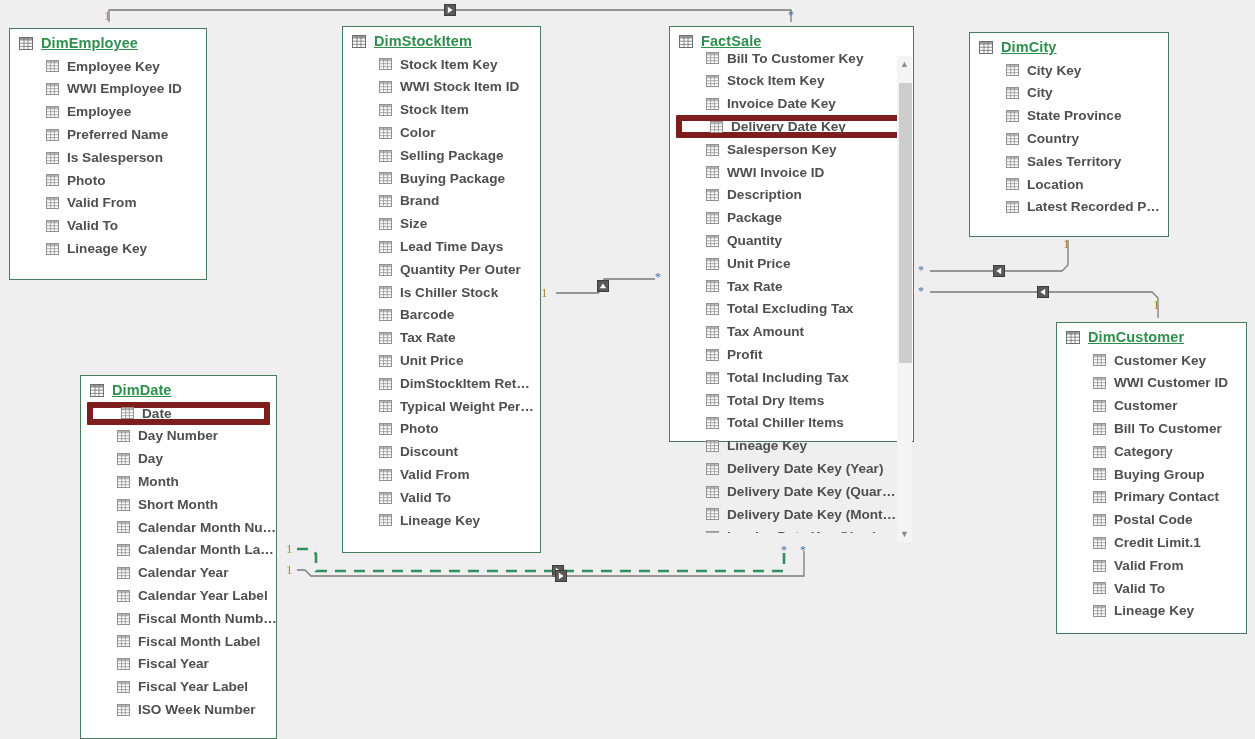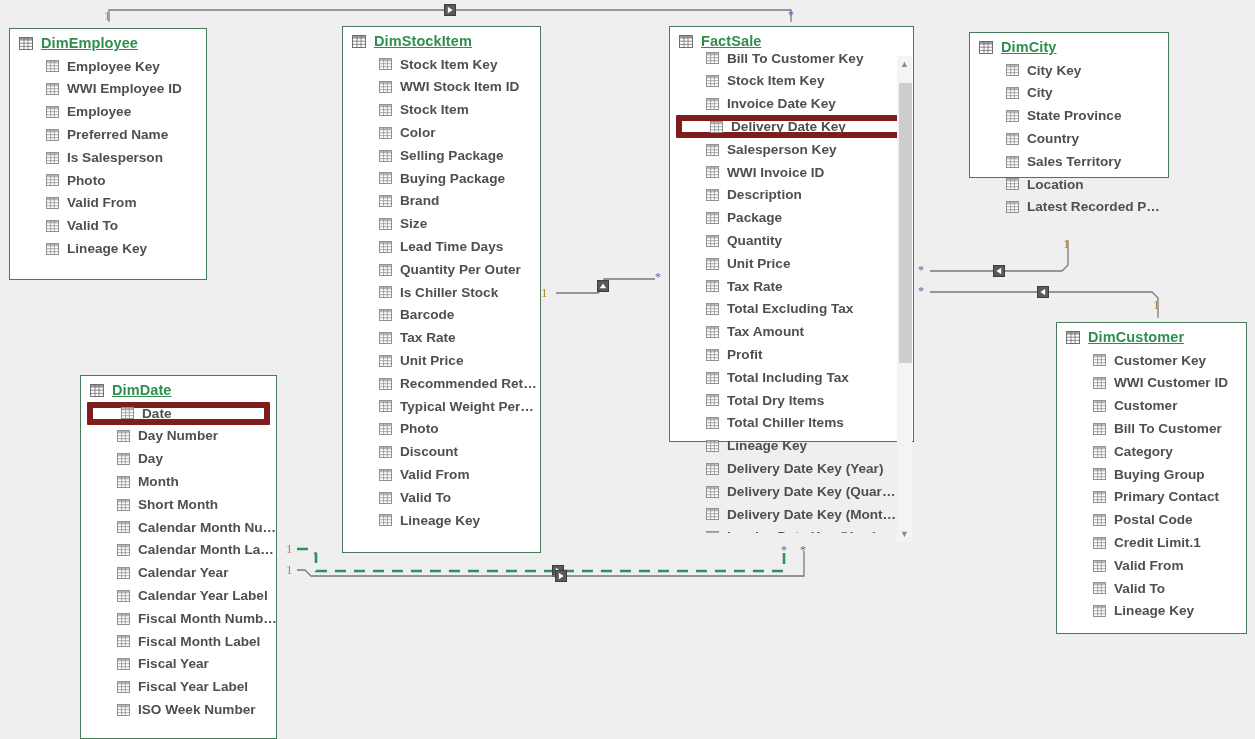--- a/index.html
+++ b/index.html
@@ -449,21 +449,21 @@
             <span class="gicon">
     <svg width="13" height="12" viewBox="0 0 14 13">
       <rect x="0.5" y="0.5" width="13" height="12" fill="#fff" stroke="#8a8a8a" stroke-width="1"></rect>
       <rect x="1" y="1" width="12" height="2.6" fill="#b6b6b6"></rect>
       <line x1="1" y1="6.2" x2="13" y2="6.2" stroke="#8a8a8a" stroke-width="0.8"></line>
       <line x1="1" y1="9.4" x2="13" y2="9.4" stroke="#8a8a8a" stroke-width="0.8"></line>
       <line x1="5" y1="1" x2="5" y2="12.5" stroke="#8a8a8a" stroke-width="0.8"></line>
       <line x1="9" y1="1" x2="9" y2="12.5" stroke="#8a8a8a" stroke-width="0.8"></line>
     </svg>
             </span>
-            <span class="fld-label">Recommended Ret…</span>
+            <span class="fld-label">DimStockItem Ret…</span>
           </div>
           <div class="fld">
             <span class="gicon">
     <svg width="13" height="12" viewBox="0 0 14 13">
       <rect x="0.5" y="0.5" width="13" height="12" fill="#fff" stroke="#8a8a8a" stroke-width="1"></rect>
       <rect x="1" y="1" width="12" height="2.6" fill="#b6b6b6"></rect>
       <line x1="1" y1="6.2" x2="13" y2="6.2" stroke="#8a8a8a" stroke-width="0.8"></line>
       <line x1="1" y1="9.4" x2="13" y2="9.4" stroke="#8a8a8a" stroke-width="0.8"></line>
       <line x1="5" y1="1" x2="5" y2="12.5" stroke="#8a8a8a" stroke-width="0.8"></line>
       <line x1="9" y1="1" x2="9" y2="12.5" stroke="#8a8a8a" stroke-width="0.8"></line>
@@ -839,21 +839,21 @@
             </span>
             <span class="fld-label">Invoice Date Key (Year)</span>
           </div>
         </div>
         <div class="scrollbar" style="top: 29px; height: 486px;">
           <div class="sb-arrow">▲</div>
        <div class="sb-arrow">▼</div>
         </div>
         <div class="sb-thumb" style="top: 56px; height: 280px;"></div>
       </div>
-      <div class="tbl" style="left: 969px; top: 32px; width: 200px; height: 146px;">
+      <div class="tbl" style="left: 969px; top: 32px; width: 200px; height: 205px;">
         <div class="tbl-hdr">
           <span class="gicon">
     <svg width="14" height="13" viewBox="0 0 14 13">
       <rect x="0.5" y="0.5" width="13" height="12" fill="#fff" stroke="#6f6f6f" stroke-width="1"></rect>
       <rect x="1" y="1" width="12" height="2.6" fill="#9a9a9a"></rect>
       <line x1="1" y1="6.2" x2="13" y2="6.2" stroke="#6f6f6f" stroke-width="0.8"></line>
       <line x1="1" y1="9.4" x2="13" y2="9.4" stroke="#6f6f6f" stroke-width="0.8"></line>
       <line x1="5" y1="1" x2="5" y2="12.5" stroke="#6f6f6f" stroke-width="0.8"></line>
       <line x1="9" y1="1" x2="9" y2="12.5" stroke="#6f6f6f" stroke-width="0.8"></line>
     </svg>

